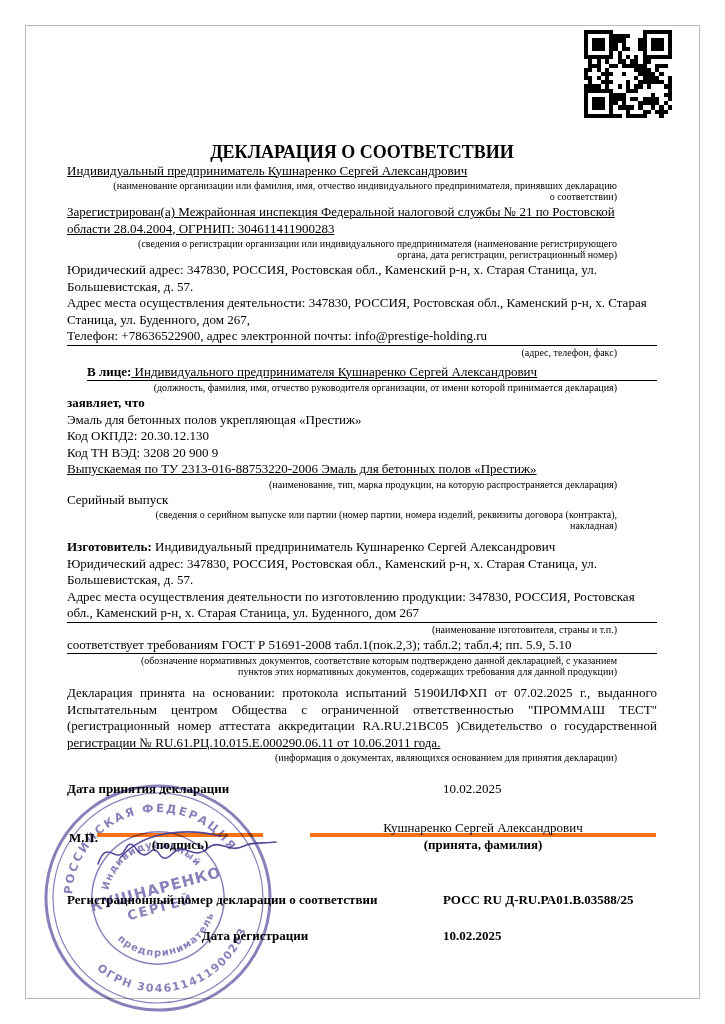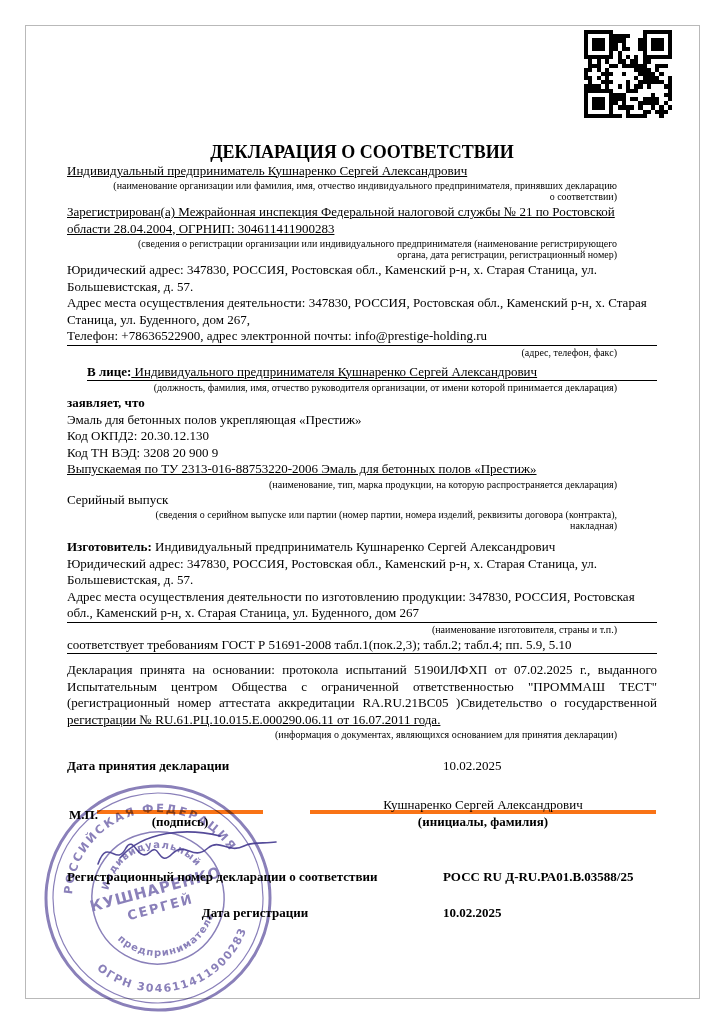--- a/index.html
+++ b/index.html
@@ -237,39 +237,40 @@
 
   <div class="line">Серийный выпуск</div>
   <div class="hint">(сведения о серийном выпуске или партии (номер партии, номера изделий, реквизиты договора (контракта), накладная)</div>
 
   <div class="line mt8"><span class="b">Изготовитель:</span><span> Индивидуальный предприниматель Кушнаренко Сергей Александрович</span></div>
   <div class="line">Юридический адрес: 347830, РОССИЯ, Ростовская обл., Каменский р-н, х. Старая Станица, ул. Большевистская, д. 57.</div>
   <div class="blk-u">Адрес места осуществления деятельности по изготовлению продукции: 347830, РОССИЯ, Ростовская обл., Каменский р-н, х. Старая Станица, ул. Буденного, дом 267</div>
   <div class="hint">(наименование изготовителя, страны и т.п.)</div>
 
   <div class="line field">соответствует требованиям ГОСТ Р 51691-2008 табл.1(пок.2,3); табл.2; табл.4; пп. 5.9, 5.10</div>
-
-  <p class="just mt8"><span>Декларация принята на основании: протокола испытаний 5190ИЛФХП от 07.02.2025 г., выданного Испытательным центром Общества с ограниченной ответственностью "ПРОММАШ ТЕСТ" (регистрационный номер аттестата аккредитации RA.RU.21ВС05 )Свидетельство о государственной </span><span class="u">регистрации № RU.61.РЦ.10.015.Е.000290.06.11 от 16.07.2011 года.</span></p>
+  <div class="hint">(обозначение нормативных документов, соответствие которым подтверждено данной декларацией, с указанием пунктов этих нормативных документов, содержащих требования для данной продукции)</div>
+
+  <p class="just mt8"><span>Декларация принята на основании: протокола испытаний 5190ИЛФХП от 07.02.2025 г., выданного Испытательным центром Общества с ограниченной ответственностью "ПРОММАШ ТЕСТ" (регистрационный номер аттестата аккредитации RA.RU.21ВС05 )Свидетельство о государственной </span><span class="u">регистрации № RU.61.РЦ.10.015.Е.000290.06.11 от 10.06.2011 года.</span></p>
   <div class="hint">(информация о документах, являющихся основанием для принятия декларации)</div>
 
   <div class="row mt18">
     <span class="lbl">Дата принятия декларации</span>
     <span>10.02.2025</span>
   </div>
 
 
   <div class="sig-area">
     <span class="sig-mp">М.П.</span>
     <div class="sig-left">
       <div class="sig-line"></div>
       <div class="sig-caption">(подпись)</div>
     </div>
     <div class="sig-right">
       <div class="sig-line">Кушнаренко Сергей Александрович</div>
-      <div class="sig-caption">(инициалы, фамилия)</div>
+      <div class="sig-caption">(принята, фамилия)</div>
     </div>
   </div>
 
   <div class="row mt22">
     <span class="lbl">Регистрационный номер декларации о соответствии</span>
     <span class="b">РОСС RU Д-RU.РА01.В.03588/25</span>
   </div>
 
   <div class="row mt20">
     <span class="lbl">Дата регистрации</span>

